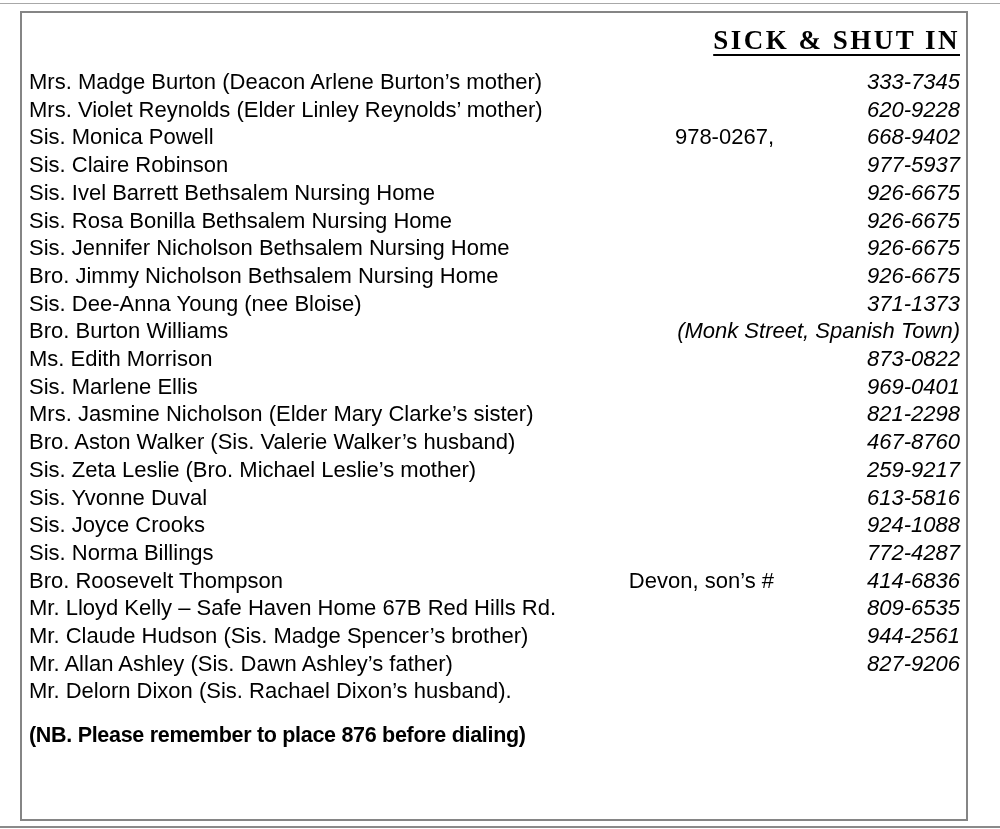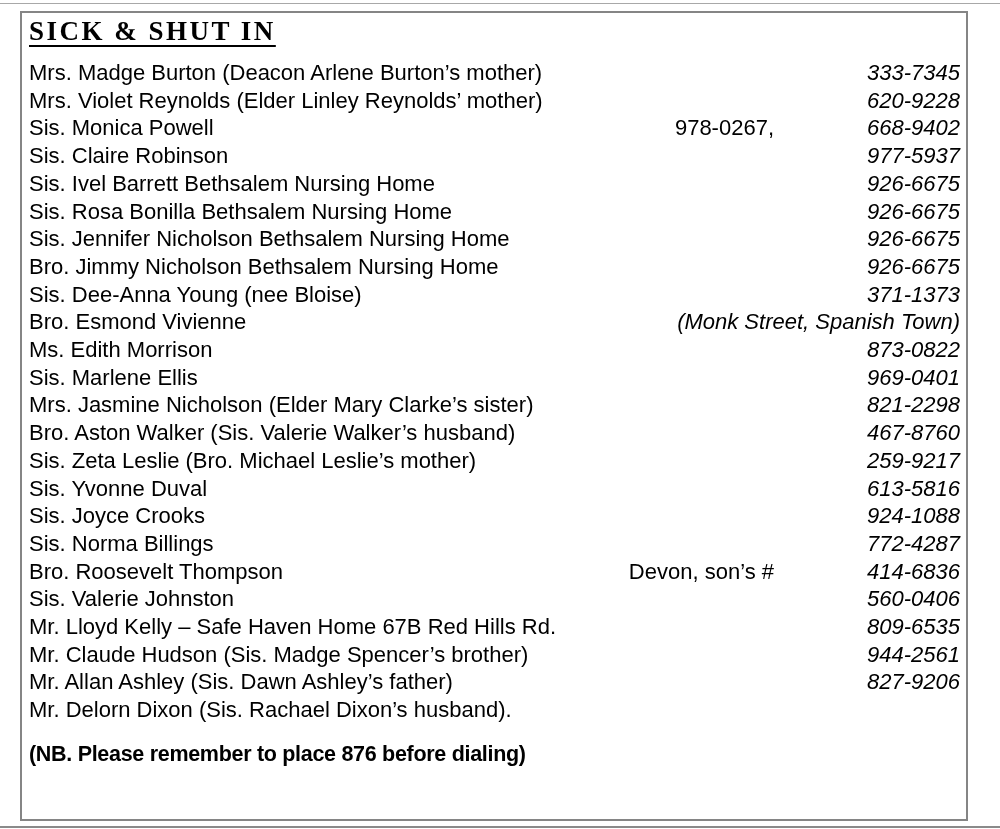--- a/index.html
+++ b/index.html
@@ -26,22 +26,22 @@
   }
   .sheet {
     position: absolute;
     left: 20px; top: 11px;
     width: 948px; height: 810px;
     border: 2px solid #858585;
     background: #ffffff;
     padding: 3px 6px 0 7px;
   }
   .title {
-    margin-top: 0;
-    text-align: left;
+    margin-top: 9px;
+    text-align: right;
     font-family: "Liberation Serif", "DejaVu Serif", serif;
     font-weight: bold;
     font-size: 27px;
     line-height: 30px;
     letter-spacing: 2.5px;
     text-decoration: underline;
     text-underline-offset: 5px;
     text-decoration-thickness: 2px;
   }
   .roster { margin-top: 13px; }
@@ -114,21 +114,21 @@
         <span class="name">Bro. Jimmy Nicholson Bethsalem Nursing Home</span>
         <span class="note"></span>
         <span class="phone">926-6675</span>
       </div>
     <div class="row">
         <span class="name">Sis. Dee-Anna Young (nee Bloise)</span>
         <span class="note"></span>
         <span class="phone">371-1373</span>
       </div>
     <div class="row">
-        <span class="name">Bro. Esmond Vivienne</span>
+        <span class="name">Bro. Burton Williams</span>
         <span class="note"></span>
         <span class="phone">(Monk Street, Spanish Town)</span>
       </div>
     <div class="row">
         <span class="name">Ms. Edith Morrison</span>
         <span class="note"></span>
         <span class="phone">873-0822</span>
       </div>
     <div class="row">
         <span class="name">Sis. Marlene Ellis</span>
@@ -164,25 +164,20 @@
         <span class="name">Sis. Norma Billings</span>
         <span class="note"></span>
         <span class="phone">772-4287</span>
       </div>
     <div class="row">
         <span class="name">Bro. Roosevelt Thompson</span>
         <span class="note">Devon, son’s #</span>
         <span class="phone">414-6836</span>
       </div>
     <div class="row">
-        <span class="name">Sis. Valerie Johnston</span>
-        <span class="note"></span>
-        <span class="phone">560-0406</span>
-      </div>
-    <div class="row">
         <span class="name">Mr. Lloyd Kelly – Safe Haven Home 67B Red Hills Rd.</span>
         <span class="note"></span>
         <span class="phone">809-6535</span>
       </div>
     <div class="row">
         <span class="name">Mr. Claude Hudson (Sis. Madge Spencer’s brother)</span>
         <span class="note"></span>
         <span class="phone">944-2561</span>
       </div>
     <div class="row">

